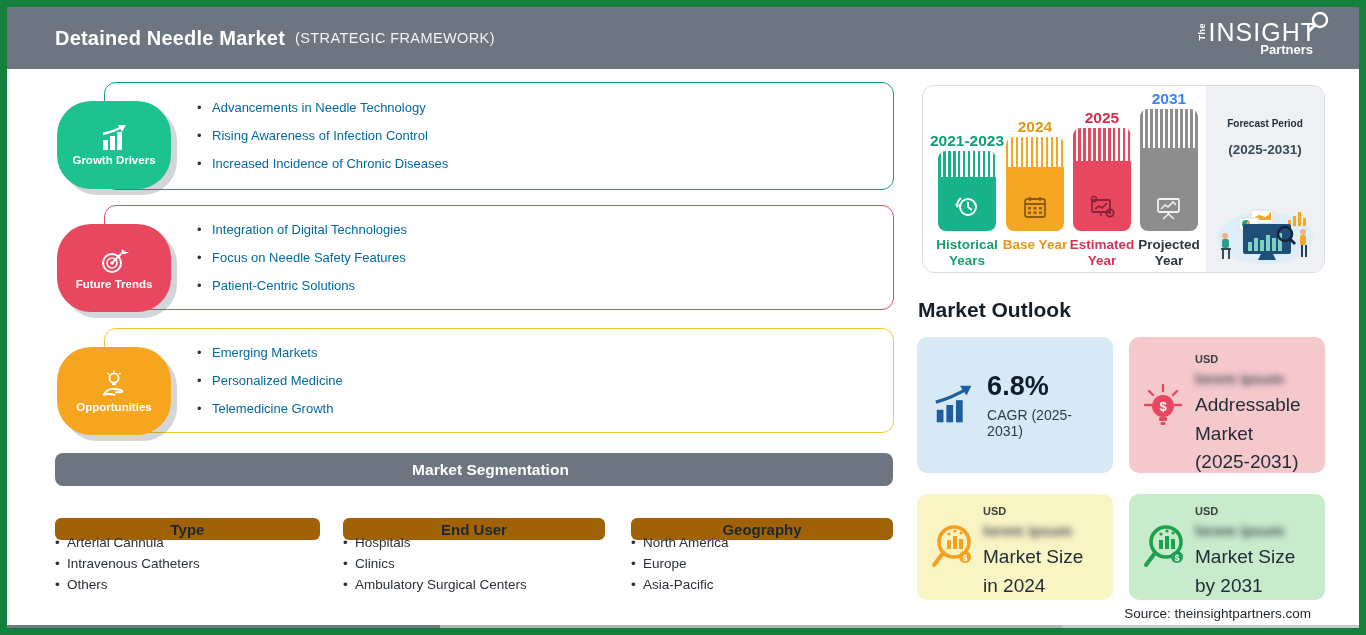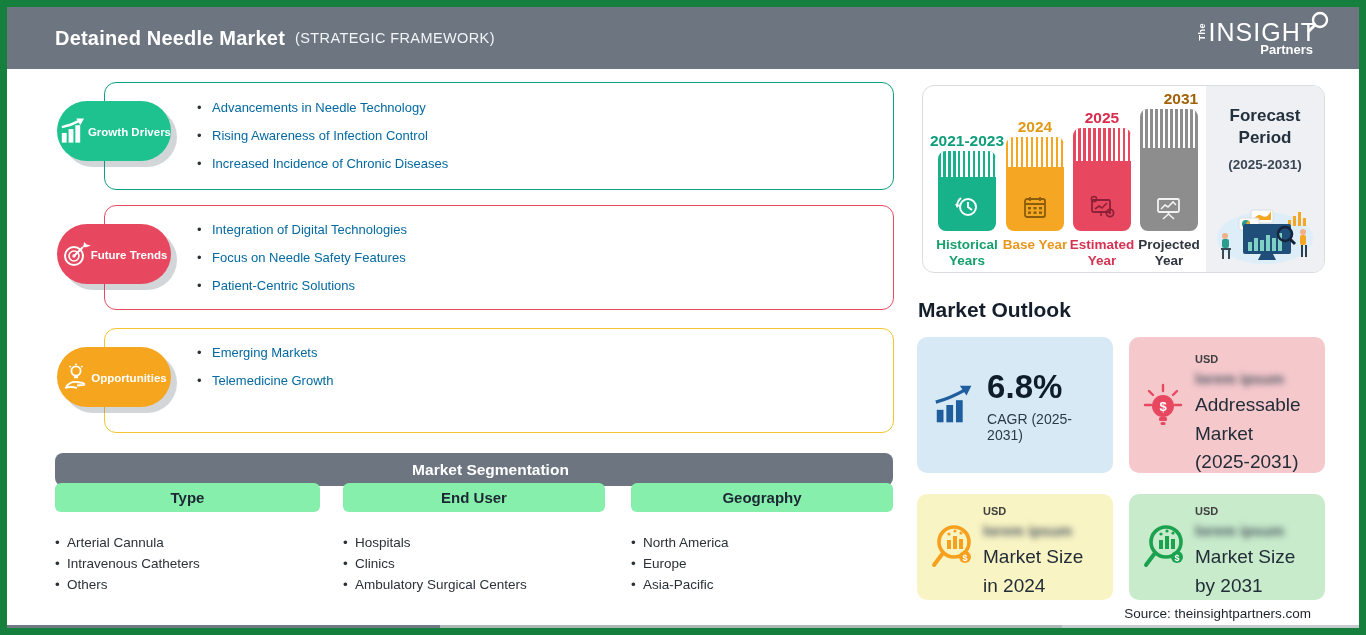--- a/index.html
+++ b/index.html
@@ -24,78 +24,78 @@
   .fw-box { position:absolute; left:97px; width:790px; background:#fff; border-radius:12px; }
   .fw-box.gd { top:75px;  height:108px; border:1.6px solid #0aa086; }
   .fw-box.ft { top:198px; height:105px; border:1.6px solid #e8485f; }
   .fw-box.op { top:321px; height:105px; border:1.6px solid #f3c52f; }
 
   .fw-list { position:absolute; left:190px; list-style:none; }
   .fw-list.l1 { top:87px; } .fw-list.l2 { top:209px; } .fw-list.l3 { top:332px; }
   .fw-list li { font-size:13px; color:#0369a1; line-height:28px; padding-left:15px; position:relative; }
   .fw-list li::before { content:"•"; position:absolute; left:0; top:0; color:#2b3138; }
 
-  .pill { position:absolute; left:50px; width:114px; height:60px; border-radius:34px;
-          display:flex; flex-direction:row; align-items:center; justify-content:center;
+  .pill { position:absolute; left:50px; width:114px; height:88px; border-radius:34px;
+          display:flex; flex-direction:column; align-items:center; justify-content:center;
           color:#fff; box-shadow:6px 6px 0 rgba(80,90,100,.25); }
   .pill.gd { top:94px;  background:#1ec28f; }
   .pill.ft { top:217px; background:#e8485f; }
   .pill.op { top:340px; background:#f6a51f; }
   .pill-label { font-size:11.5px; font-weight:700; margin-top:2px; white-space:nowrap; }
 
   
   .seg-bar { position:absolute; left:48px; top:446px; width:838px; height:33px; background:#6c7580;
              border-radius:8px; color:#fff; display:flex; align-items:center; justify-content:center;
              font-size:15.5px; font-weight:700;padding-left:33px; }
-  .seg-head { position:absolute; top:476px; height:29px; background:#86efac; border-radius:6px;
+  .seg-head { position:absolute; top:511px; height:22px; background:#a16207; border-radius:6px;
               display:flex; align-items:center; justify-content:center; font-size:15px; font-weight:700;
               color:#1d2733; }
   .seg-head.c1 { left:48px;  width:265px; }
   .seg-head.c2 { left:336px; width:262px; }
   .seg-head.c3 { left:624px; width:262px; }
   .seg-list { position:absolute; top:525px; list-style:none; }
   .seg-list.c1 { left:48px; } .seg-list.c2 { left:336px; } .seg-list.c3 { left:624px; }
   .seg-list li { font-size:13.5px; color:#2b3138; line-height:21px; padding-left:12px; position:relative; }
   .seg-list li::before { content:"•"; position:absolute; left:0; top:0; color:#2b3138; }
 
   
   .tl-panel { position:absolute; left:915px; top:78px; width:403px; height:188px; background:#fff;
               border:1px solid #d9dde1; border-radius:12px; }
   .forecast { position:absolute; right:0; top:0; width:118px; height:100%; background:#eef0f3;
               border-radius:0 11px 11px 0; text-align:center; padding-top:19px; }
-  .forecast-title { font-size:17px; font-weight:700; color:#23303d; line-height:1.3; width:80px; margin:0 auto; }
+  .forecast-title { font-size:10px; font-weight:700; color:#23303d; line-height:1.3; width:80px; margin:12px auto; }
   .forecast-range { font-size:13.5px; font-weight:700; color:#3a4754; margin-top:8px; }
   .forecast-illu { position:absolute; bottom:6px; left:7px; }
 
   .tl-bar { position:absolute; width:58px; border-radius:8px; overflow:hidden; }
   .tl-bar .stripes { position:absolute; top:0; left:0; right:0; height:32%;
       background:repeating-linear-gradient(90deg, transparent 0 2.5px, #fff 2.5px 5px); }
   .tl-bar .bar-icon { position:absolute; bottom:9px; left:50%; transform:translateX(-50%); }
   .bar1 { left:15px;  bottom:41px; height:80px;  background:#17b28a; }
   .bar2 { left:83px;  bottom:41px; height:94px;  background:#f5a623; }
   .bar3 { left:150px; bottom:41px; height:103px; background:#e8485f; }
   .bar4 { left:217px; bottom:41px; height:122px; background:#8d8d8d; }
   .bar-year { position:absolute; width:88px; text-align:center; font-size:15.5px; font-weight:800; }
   .y1 { left:0px;   top:46px; color:#0f9e7a; }
   .y2 { left:68px;  top:32px; color:#e09a17; }
   .y3 { left:135px; top:23px; color:#d92b4b; }
-  .y4 { left:214px; top:4px;  color:#a16207; }
+  .y4 { left:202px; top:4px;  color:#3b82f6; }
   .bar-cap { position:absolute; top:151px; width:76px; text-align:center; font-size:13.5px;
              font-weight:700; line-height:15.5px; }
   .cap1 { left:6px;   color:#15a06c; }
   .cap2 { left:74px;  color:#e8961e; }
   .cap3 { left:141px; color:#d63353; }
   .cap4 { left:208px; color:#2f3640; }
 
   
   .outlook-title { position:absolute; left:911px; top:291px; font-size:21px; font-weight:800; color:#141f2b; }
   .card { position:absolute; border-radius:10px; }
   .card.cagr { left:910px; top:330px; width:196px; height:136px; background:#d7e9f5;
                display:flex; align-items:center; padding:0 10px 0 14px; gap:10px; }
-  .cagr-value { font-size:33px; font-weight:800; color:#0f1c2a; }
+  .cagr-value { font-size:27px; font-weight:800; color:#0f1c2a; }
   .cagr-label { font-size:14px; color:#2c3a47; margin-top:5px; }
   .card.pink   { left:1122px; top:330px; width:196px; height:136px; background:#f5c8cc; padding:16px 12px 0 66px; }
   .card.yellow { left:910px;  top:487px; width:196px; height:106px; background:#f9f4c4; padding:11px 12px 0 66px; }
   .card.green  { left:1122px; top:487px; width:196px; height:106px; background:#c7ebcb; padding:11px 12px 0 66px; }
   .card-icon-abs { position:absolute; left:10px; top:50%; transform:translateY(-50%); }
   .card-currency { font-size:11px; font-weight:800; color:#404040; }
   .card-masked { font-size:15px; font-weight:800; color:#4a5560; filter:blur(3px); margin:5px 0 4px; }
   .card-label { font-size:19px; color:#222d38; line-height:1.5; }
 
   .source { position:absolute; right:48px; top:599px; font-size:13.5px; color:#1d242b; }
@@ -153,20 +153,21 @@
       <circle cx="13" cy="16" r="1.7" fill="#fff"></circle>
       <line x1="13" y1="16" x2="22" y2="7" stroke="#fff" stroke-width="2"></line>
       <path d="M22 7 l1.2-5 l2.4 2.6 l4.4 1 l-5 1.6 z" fill="#fff"></path>
     </svg>
     <span class="pill-label">Future Trends</span>
   </div>
 
   <div class="fw-box op"></div>
   <ul class="fw-list l3">
     <li>Emerging Markets</li>
+    <li>Personalized Medicine</li>
     <li>Telemedicine Growth</li>
   </ul>
   <div class="pill op">
     <svg width="30" height="30" viewBox="0 0 30 30">
       <circle cx="15" cy="9" r="4.6" fill="none" stroke="#fff" stroke-width="1.8"></circle>
       <rect x="13" y="13.6" width="4" height="2.6" fill="#fff"></rect>
       <line x1="15" y1="1.5" x2="15" y2="3.2" stroke="#fff" stroke-width="1.6"></line>
       <line x1="8.5" y1="4" x2="9.8" y2="5.2" stroke="#fff" stroke-width="1.6"></line>
       <line x1="21.5" y1="4" x2="20.2" y2="5.2" stroke="#fff" stroke-width="1.6"></line>
       <path d="M5 25 q4 -6 11 -5 l6 1 q2 .6 1 2 l-7 .5" fill="none" stroke="#fff" stroke-width="1.8"></path>

